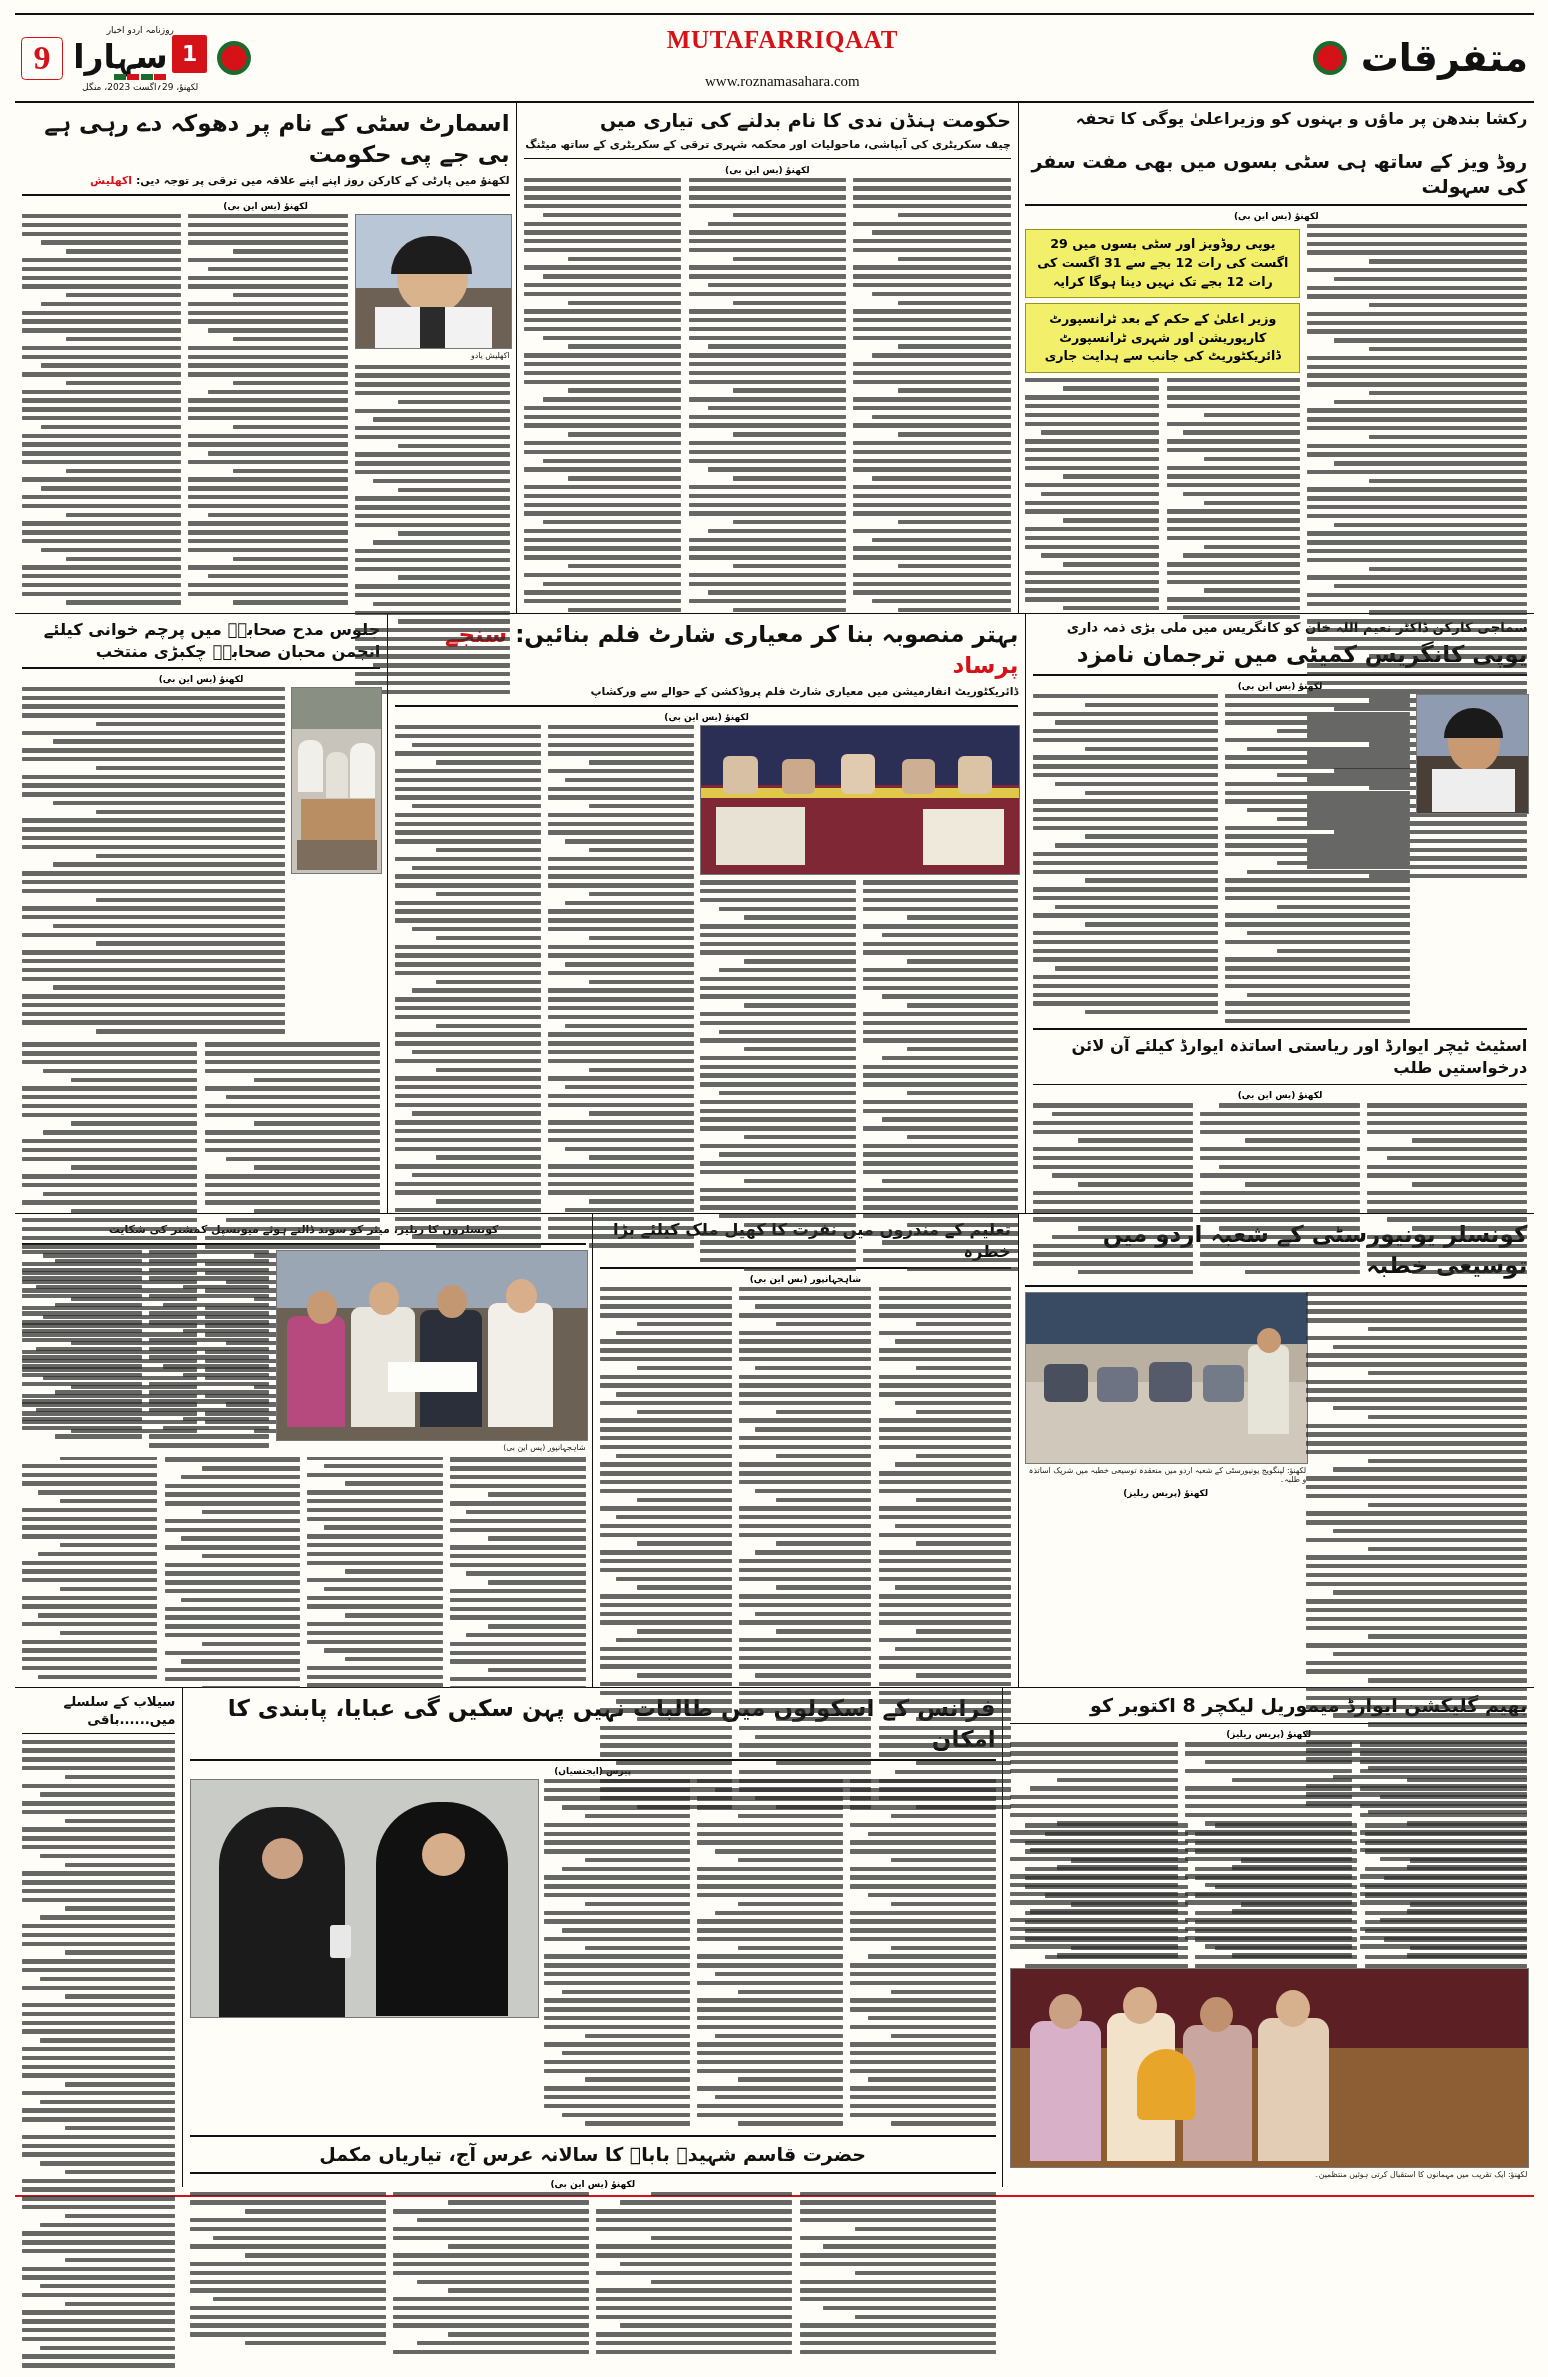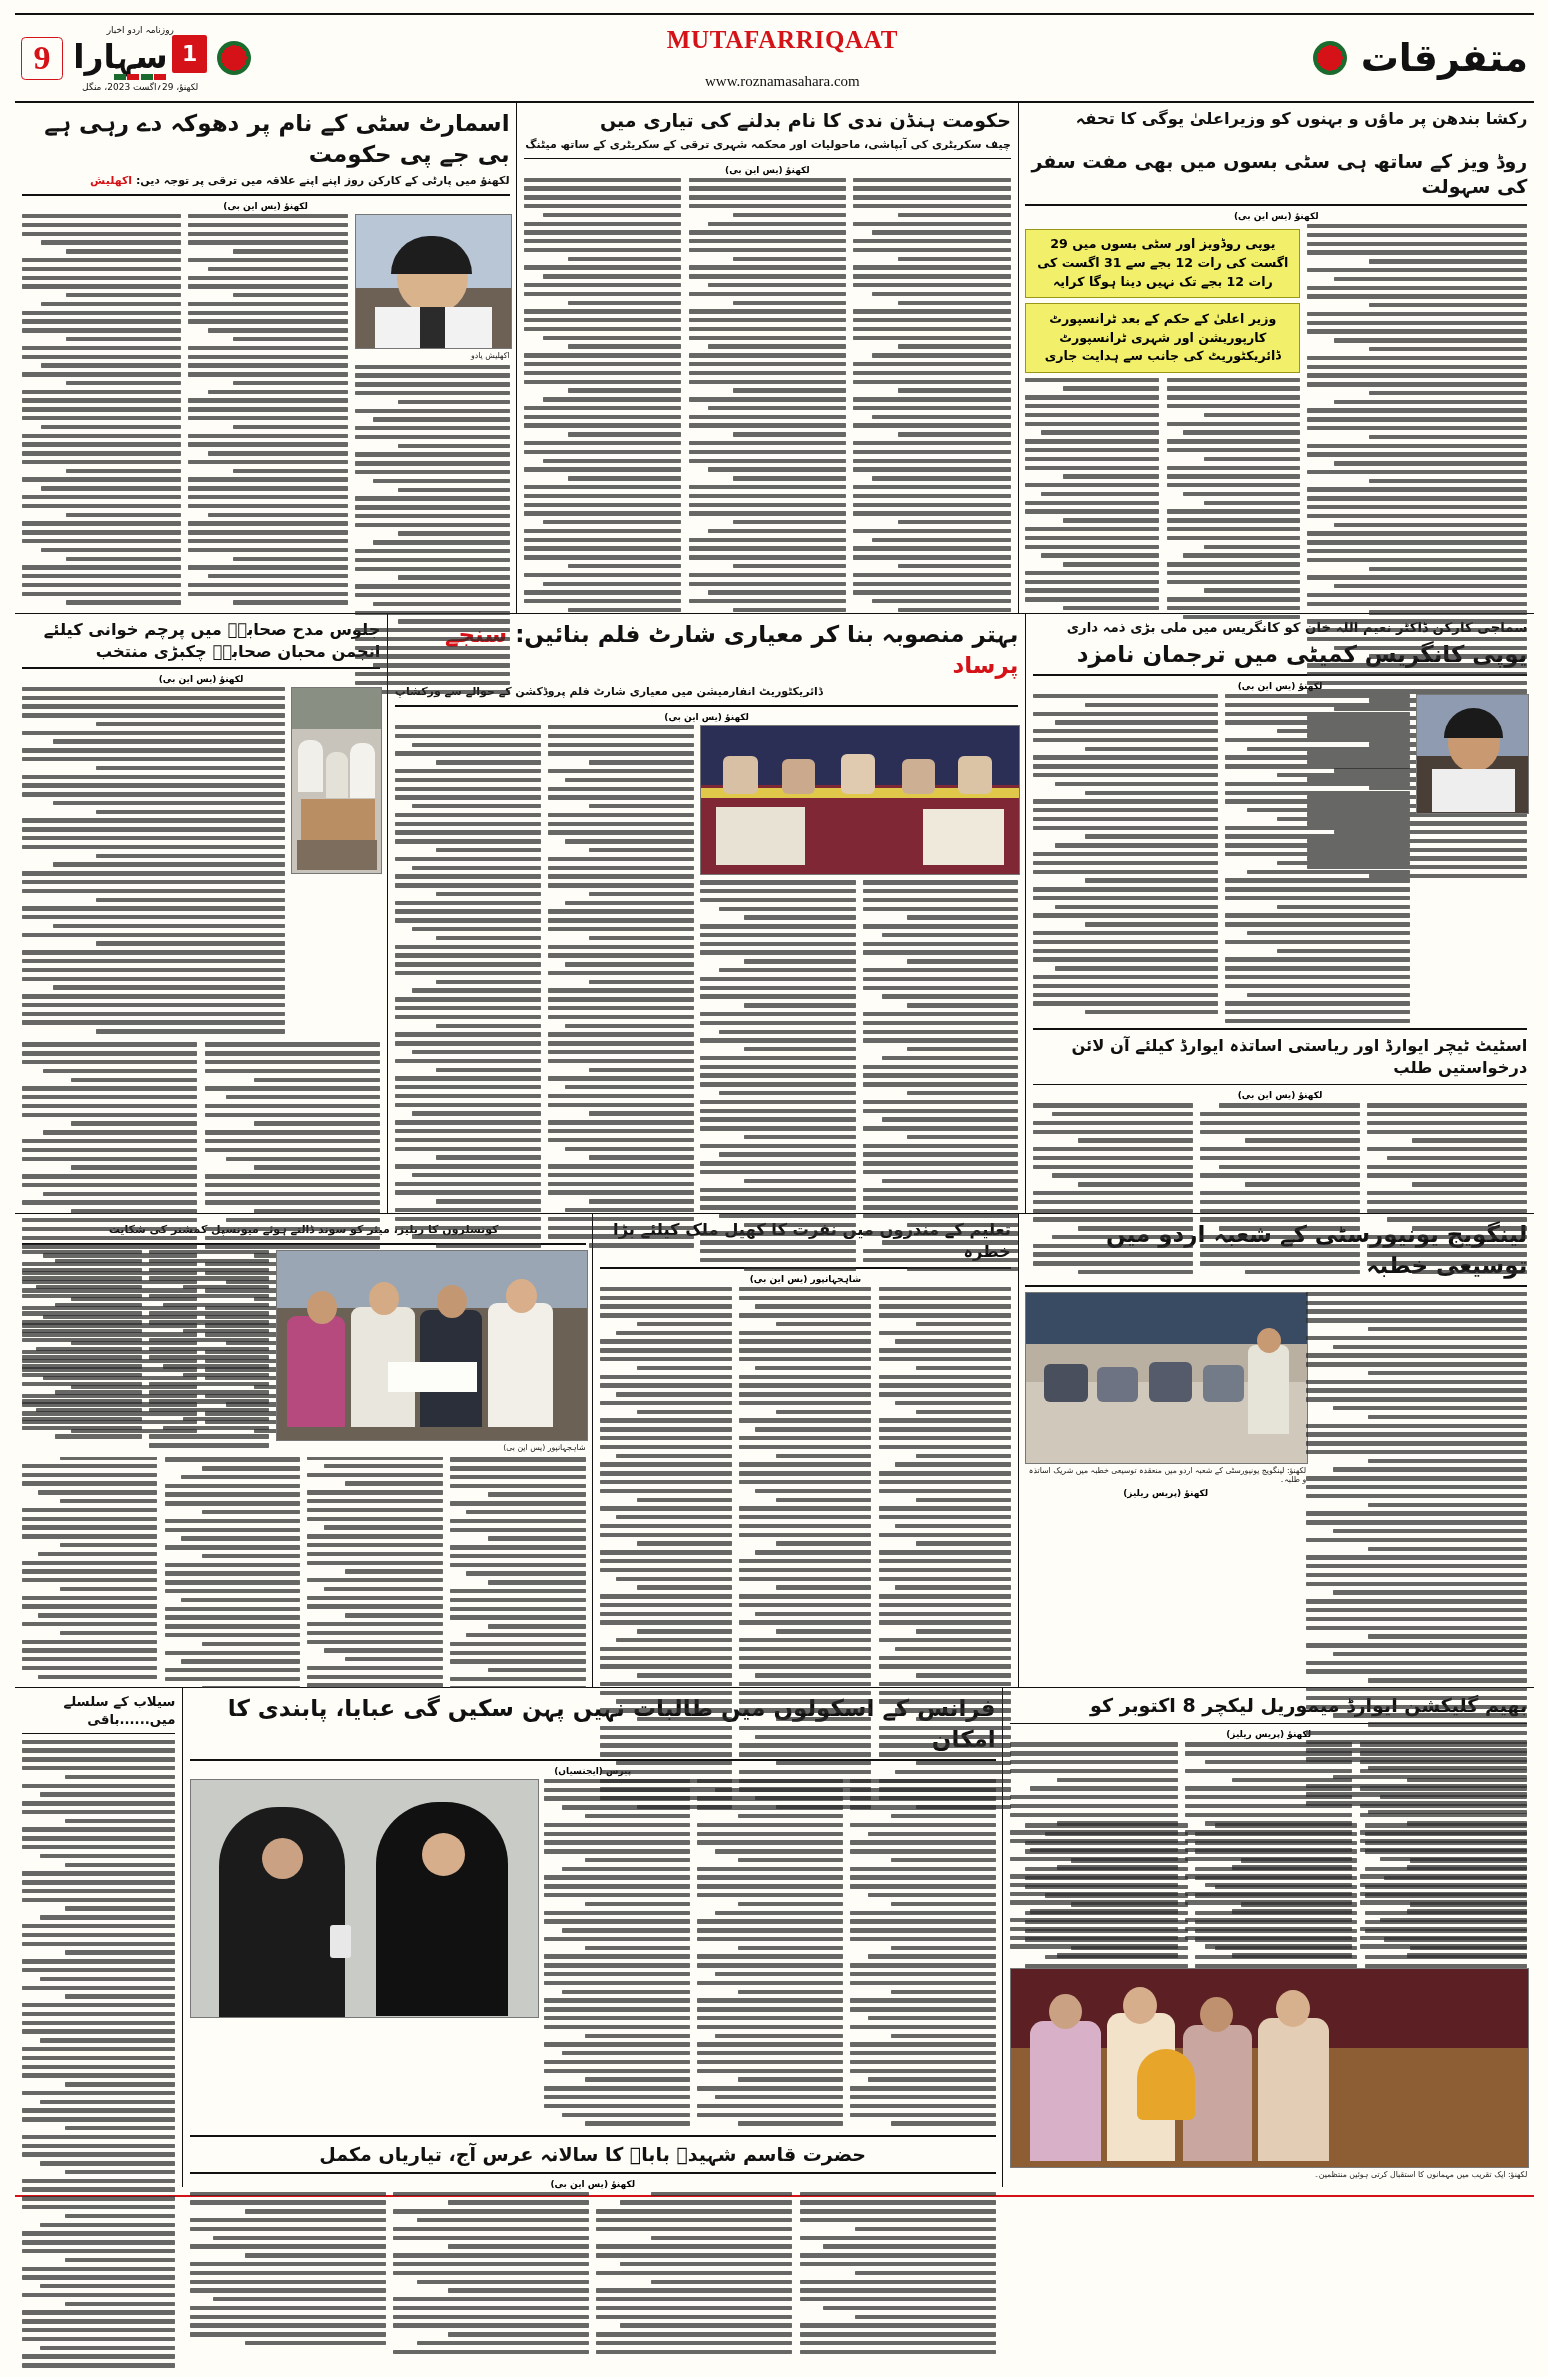--- a/index.html
+++ b/index.html
@@ -721,21 +721,21 @@
           <i></i>
           <i></i>
       </div>
     </div>
 
     <div class="col" style="width:42%">
       <div class="hl xl">
         <span>بہتر منصوبہ بنا کر معیاری شارٹ فلم بنائیں:</span>
         <span class="red">سنجے پرساد</span>
       </div>
-      <div class="sub" style="text-align:left">ڈائریکٹوریٹ انفارمیشن میں معیاری شارٹ فلم پروڈکشن کے حوالے سے ورکشاپ</div>
+      <div class="sub" style="text-align:right">ڈائریکٹوریٹ انفارمیشن میں معیاری شارٹ فلم پروڈکشن کے حوالے سے ورکشاپ</div>
       <div class="hdr-underline"></div>
       <div class="byline">لکھنؤ (یس این بی)</div>
       <div style="display:flex;gap:6.7px;">
         <div style="flex:1 1 0;">
           <div class="txt cols2 lines">
             <i></i>
               <i></i>
               <i></i>
               <i></i>
               <i></i>
@@ -1486,21 +1486,21 @@
           <i></i>
           <i></i>
           <i></i>
           <i></i>
           <i></i>
           <i></i>
       </div>
     </div>
 
     <div class="col" style="width:34%">
-      <div class="hl xl">لینگویج یونیورسٹی کے شعبہ اردو میں توسیعی خطبہ</div>
+      <div class="hl xl">کونسلر یونیورسٹی کے شعبہ اردو میں توسیعی خطبہ</div>
       <div class="hdr-underline"></div>
       <div style="display:flex;gap:0;">
         <div style="width:281px">
           <div class="photo" style="height:170px;background:linear-gradient(180deg,#394a63 0 30%,#b9b0a2 30% 100%)">
             <div class="pf" style="left:0;top:89px;width:100%;height:81px;background:#cfc8bb"></div>
             <div class="pf" style="left:18px;top:71px;width:44px;height:38px;background:#4a4f5e;border-radius:6px"></div>
             <div class="pf" style="left:71px;top:74px;width:41px;height:35px;background:#6d7382;border-radius:6px"></div>
             <div class="pf" style="left:123px;top:69px;width:43px;height:40px;background:#555b6a;border-radius:6px"></div>
             <div class="pf" style="left:177px;top:72px;width:41px;height:37px;background:#737a88;border-radius:6px"></div>
             <div class="pf" style="left:222px;top:52px;width:41px;height:89px;background:#e6e3d9;border-radius:7.4px 7.4px 0 0"></div>

